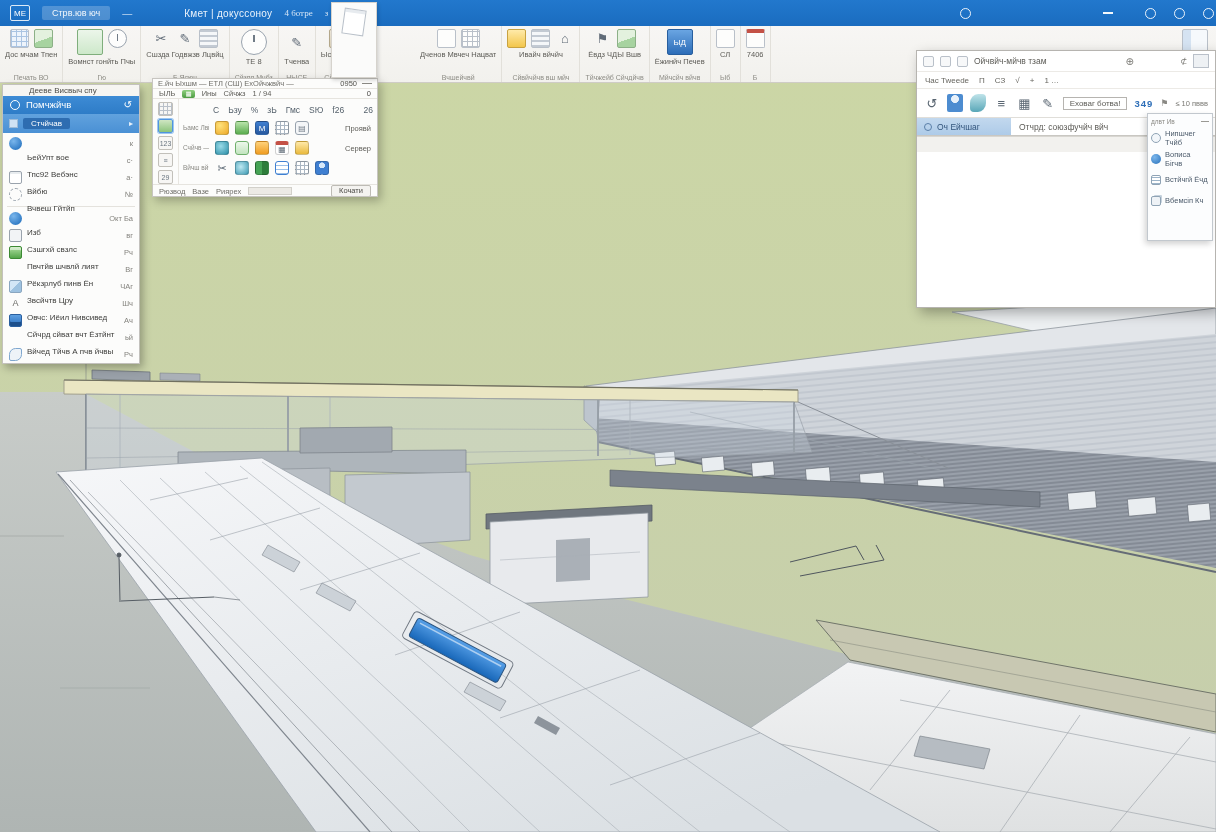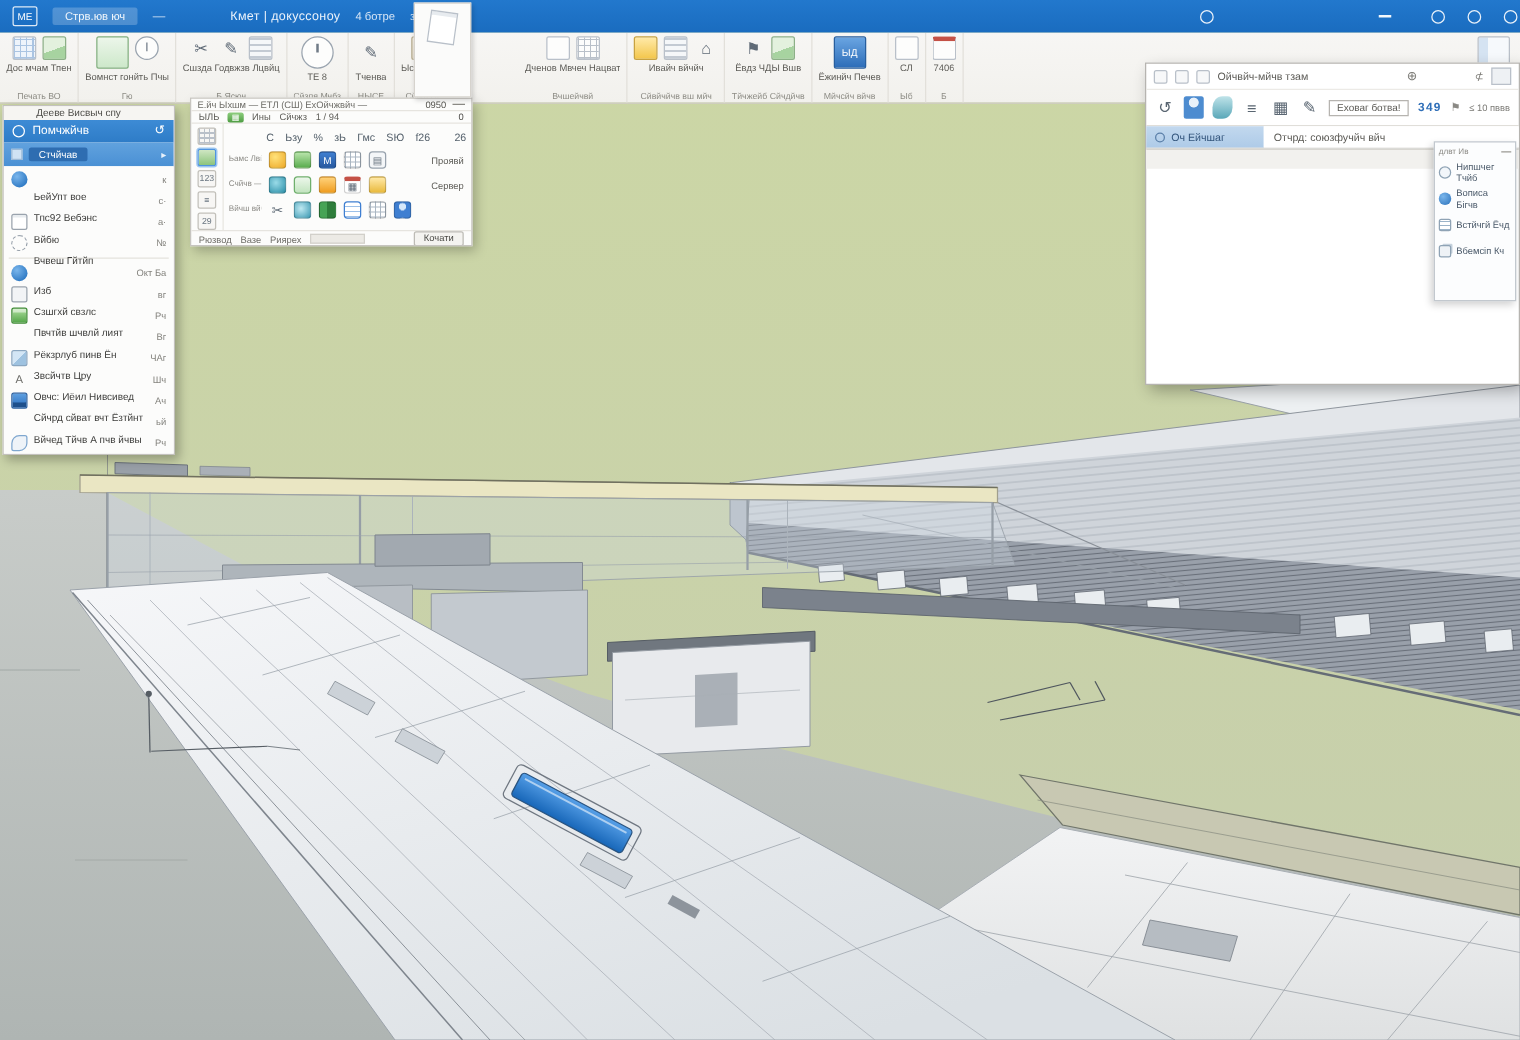--- a/index.html
+++ b/index.html
@@ -13,21 +13,21 @@
   
   .titlebar { position:absolute; left:0; top:0; right:0; height:26px; z-index:30;
     background:linear-gradient(#2278cd,#1a6cbf); color:#eaf2fb; display:flex; align-items:center;
     gap:12px; padding:0 10px; font-size:10px; }
   .tb-appicon { width:20px; height:16px; border:1px solid rgba(255,255,255,.85); border-radius:2px;
     display:flex; align-items:center; justify-content:center; font-size:8px; color:#fff; }
   .tb-pill { background:rgba(255,255,255,.22); border-radius:2px; padding:2px 10px; font-size:9px;
     color:#f2f7fc; white-space:nowrap; }
   .tb-dash { opacity:.8; }
   .tb-title { margin-left:40px; font-size:10px; letter-spacing:.3px; white-space:nowrap; }
-  .tb-item { font-size:9px; opacity:.9; white-space:nowrap; }
+  .tb-item { font-size:9px; opacity:.9; white-space:nowrap;font-family:Liberation Serif, serif; }
   .tb-spacer { flex:1; }
   .tb-circle { width:11px; height:11px; border:1.2px solid rgba(255,255,255,.9); border-radius:50%; }
   .tb-min { width:10px; height:2px; background:#fff; opacity:.95; margin-right:14px; }
   .tb-ctrl { display:flex; align-items:center; gap:18px; margin-left:120px; }
 
   
   .ribbon { position:absolute; left:0; top:26px; right:0; height:57px; z-index:20;
     background:linear-gradient(#f7f6f4,#f2f1ed); border-bottom:1px solid #cfccc6; display:flex; }
   .rgroup { display:flex; flex-direction:column; align-items:center; padding:3px 5px 1px 5px;
     border-right:1px solid #e2e0da; min-width:0; }
@@ -646,20 +646,28 @@
   <div class="right-win">
     <div class="rw-tb1">
       <span class="mini"></span>
       <span class="mini"></span>
       <span class="mini"></span>
       <span class="txt">Ойчвйч-мйчв тзам</span>
       <span class="plus">⊕</span>
       <span class="right">⊄</span>
       <span class="corner"></span>
     </div>
+    <div class="rw-tb2">
+      <span>Час Tweede</span>
+      <span>П</span>
+      <span>СЗ</span>
+      <span>√</span>
+      <span>+</span>
+      <span>1 …</span>
+    </div>
     <div class="rw-tb3">
       <span class="bic">↺</span>
       <span class="bic person"></span>
       <span class="bic leaf"></span>
       <span class="bic">≡</span>
       <span class="bic">▦</span>
       <span class="bic">✎</span>
       <span class="rw-frame">Еховаг ботва!</span>
       <span class="rw-count">349</span>
       <span class="rw-flag">⚑</span>

